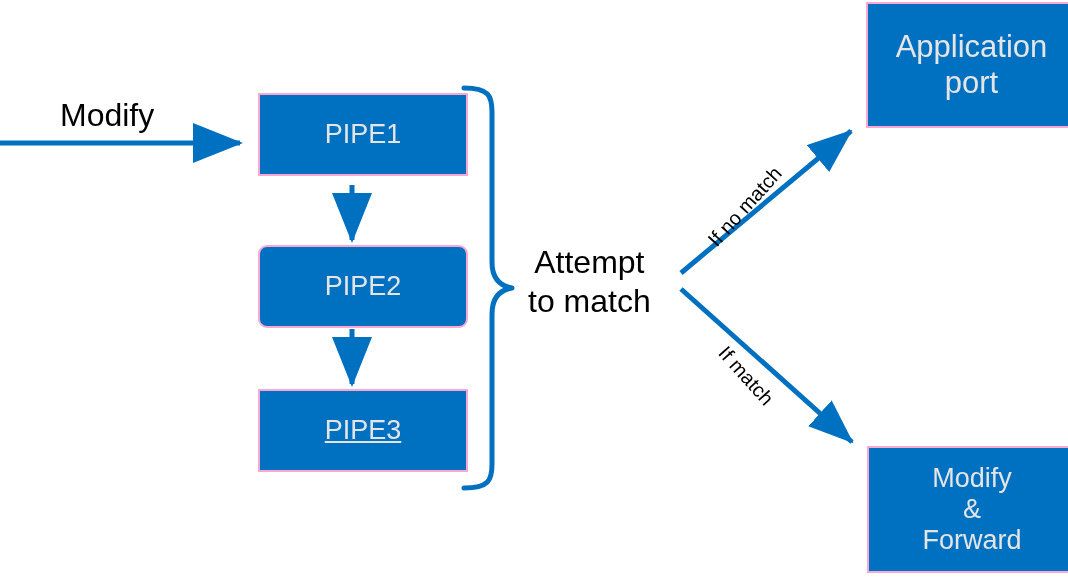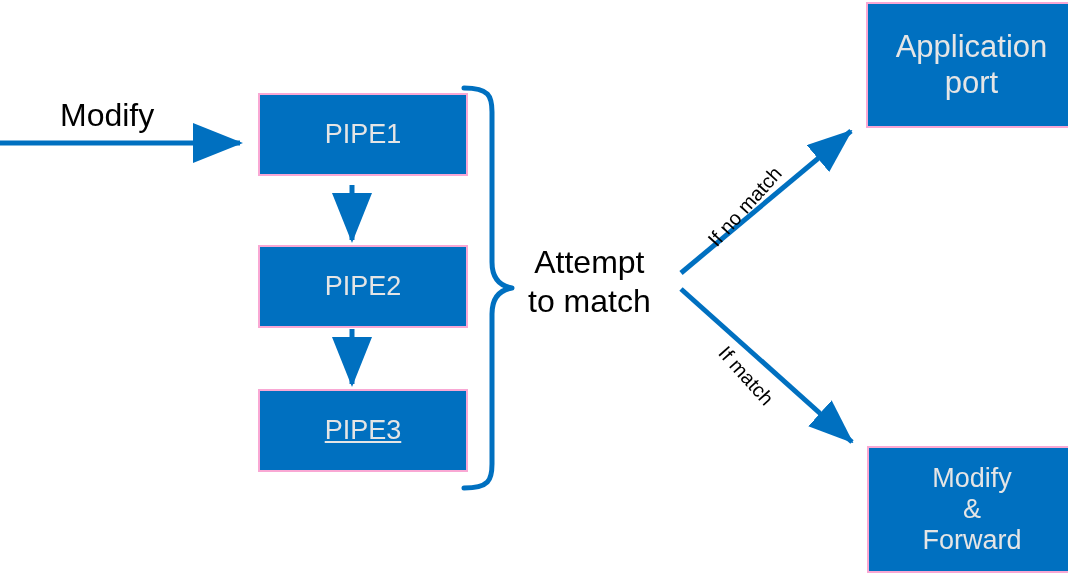--- a/index.html
+++ b/index.html
@@ -44,21 +44,21 @@
     white-space: pre-line;
     margin-left: 11px;
   }
   #pipe1-box, #pipe2-box, #pipe3-box {
     left: 247px;
     width: 210px;
     height: 83px;
     font-size: 27px;
   }
   #pipe1-box { top: 93px; }
-  #pipe2-box { top: 245px; }
+  #pipe2-box { top: 245px; border-radius: 9px; }
   #pipe3-box { top: 389px; text-decoration: underline; }
 
   #application-port-box {
     left: 855px;
     top: 2px;
     width: 211px;
     height: 126px;
     font-size: 31px;
   }
   #modify-forward-box {

